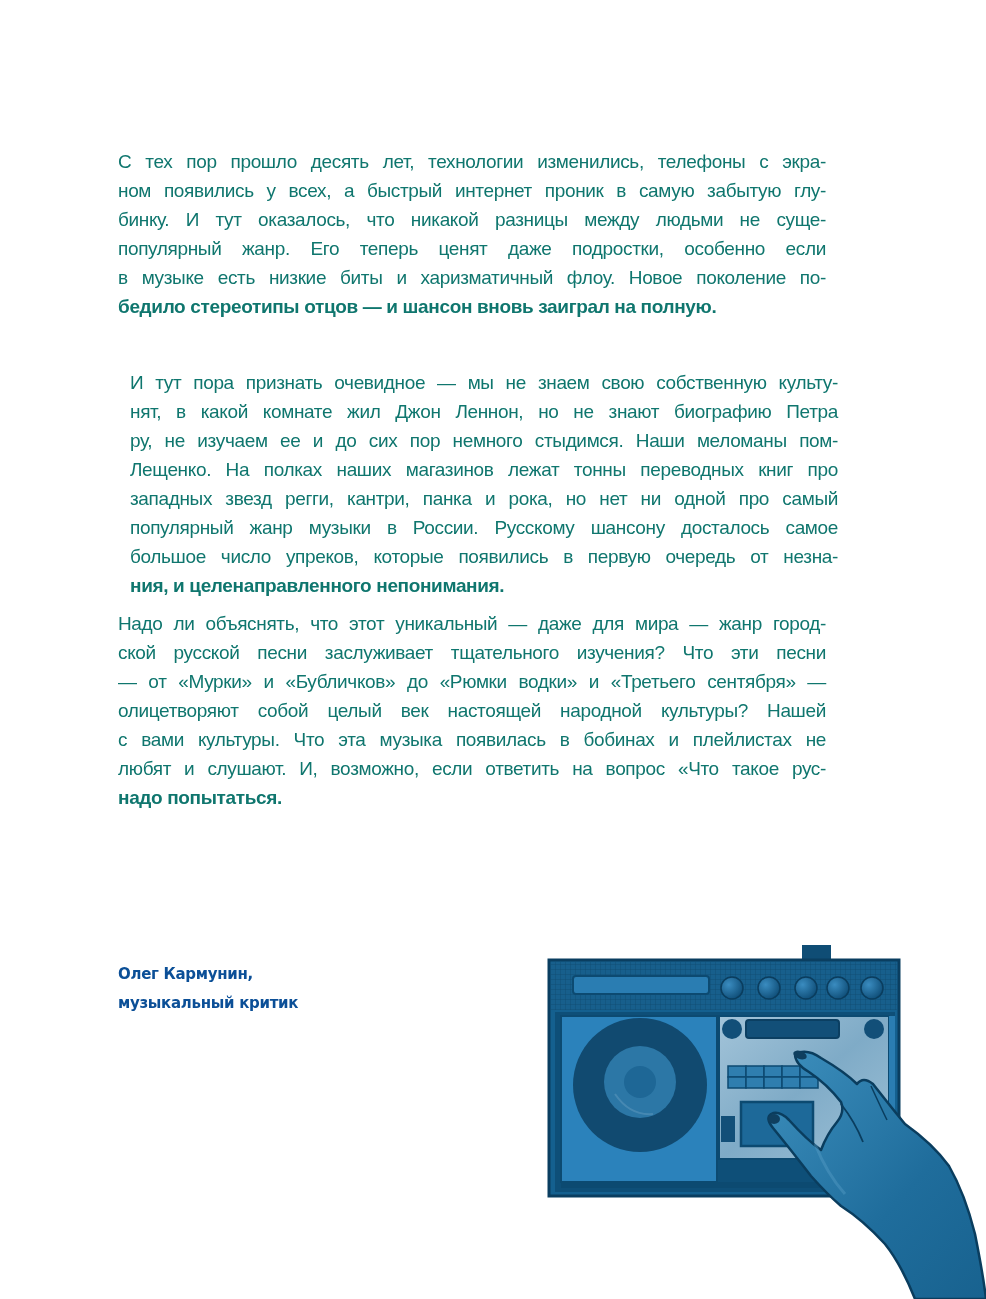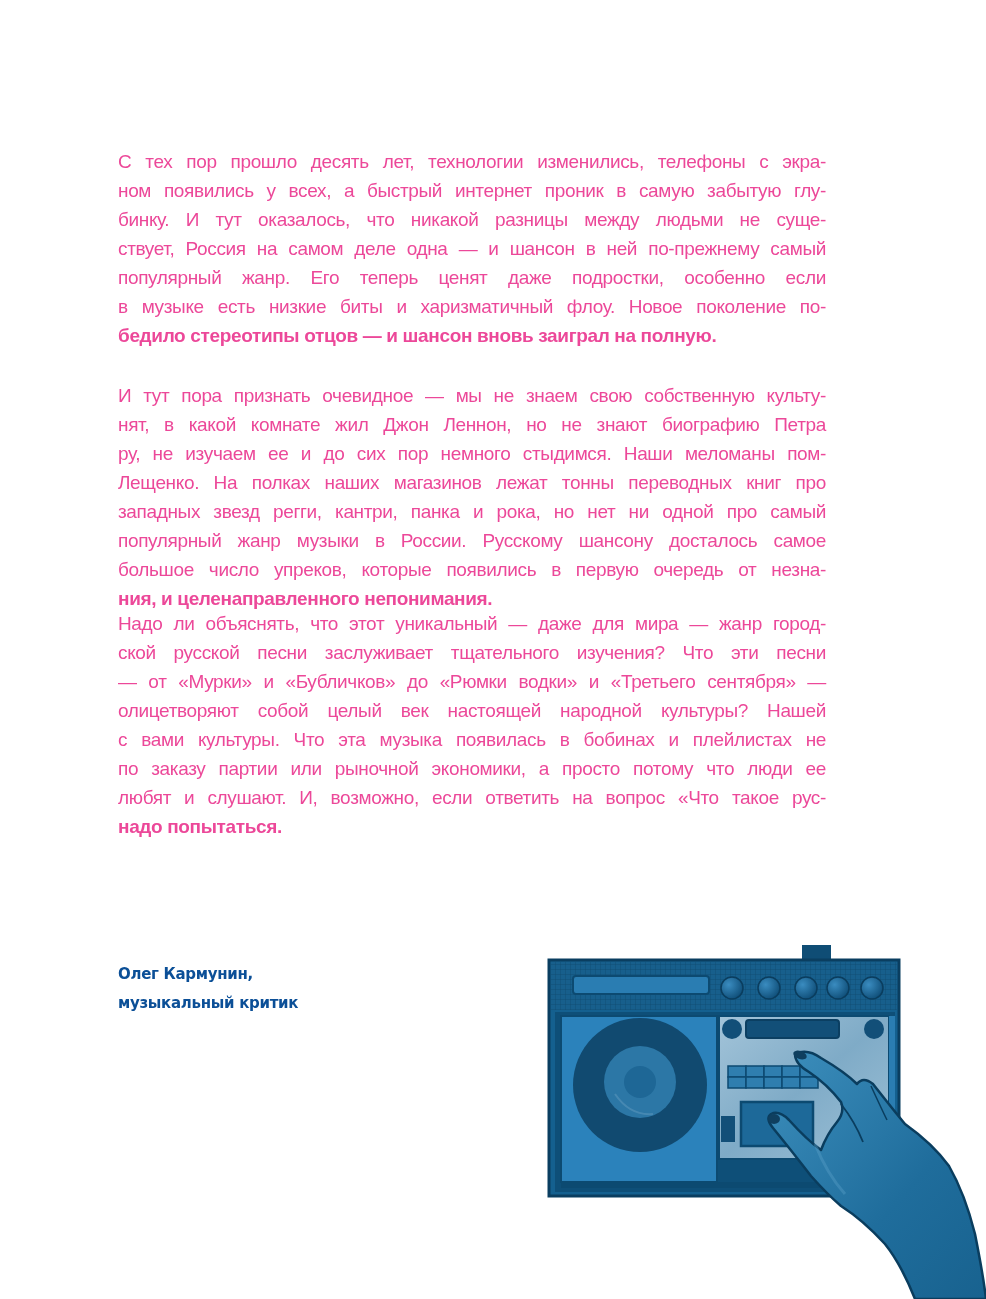--- a/index.html
+++ b/index.html
@@ -1,46 +1,45 @@
 <!DOCTYPE html>
 <html><head>
 <meta charset="utf-8">
 <style>
   html, body { margin: 0; padding: 0; background: #ffffff; }
   body { width: 986px; height: 1299px; position: relative; overflow: hidden; }
   .page { position: absolute; left: 0; top: 0; width: 986px; height: 1299px; background: #fff; }
   .text-block {
     position: absolute; left: 118px; width: 708px;
     font-family: "Liberation Sans", sans-serif;
-    font-size: 19px; line-height: 29px; color: #ec4899;
+    font-size: 19px; line-height: 29px; color: #0f766e;
     letter-spacing: -0.35px;
   }
   .text-block .line { display: block; white-space: nowrap; text-align: justify; text-align-last: justify; height: 29px; }
   .text-block .line.last { text-align-last: left; font-weight: bold; }
   #para-1 { top: 147px; }
-  #para-2 { top: 381px; }
+  #para-2 { top: 368px; margin-left: 12px; }
   #para-3 { top: 609px; }
   .signature {
     position: absolute; left: 118px; top: 960px;
     font-family: "DejaVu Sans", sans-serif; font-weight: bold;
     font-size: 15px; line-height: 29px; color: #0b4f97; letter-spacing: -0.3px;
   }
   .signature span { display: block; }
   .illustration { position: absolute; left: 545px; top: 944px; width: 441px; height: 355px; }
 </style>
 </head>
 <body>
 
 <div class="page">
 
   <div class="text-block" id="para-1">
     <span class="line">С тех пор прошло десять лет, технологии изменились, телефоны с экра-</span>
     <span class="line">ном появились у всех, а быстрый интернет проник в самую забытую глу-</span>
     <span class="line">бинку. И тут оказалось, что никакой разницы между людьми не суще-</span>
-    <span class="line">ствует, Россия на самом деле одна — и шансон в ней по-прежнему самый</span>
     <span class="line">популярный жанр. Его теперь ценят даже подростки, особенно если</span>
     <span class="line">в музыке есть низкие биты и харизматичный флоу. Новое поколение по-</span>
     <span class="line last">бедило стереотипы отцов — и шансон вновь заиграл на полную.</span>
   </div>
 
   <div class="text-block" id="para-2">
     <span class="line">И тут пора признать очевидное — мы не знаем свою собственную культу-</span>
     <span class="line">нят, в какой комнате жил Джон Леннон, но не знают биографию Петра</span>
     <span class="line">ру, не изучаем ее и до сих пор немного стыдимся. Наши меломаны пом-</span>
     <span class="line">Лещенко. На полках наших магазинов лежат тонны переводных книг про</span>
@@ -49,21 +48,20 @@
     <span class="line">большое число упреков, которые появились в первую очередь от незна-</span>
     <span class="line last">ния, и целенаправленного непонимания.</span>
   </div>
 
   <div class="text-block" id="para-3">
     <span class="line">Надо ли объяснять, что этот уникальный — даже для мира — жанр город-</span>
     <span class="line">ской русской песни заслуживает тщательного изучения? Что эти песни</span>
     <span class="line">— от «Мурки» и «Бубличков» до «Рюмки водки» и «Третьего сентября» —</span>
     <span class="line">олицетворяют собой целый век настоящей народной культуры? Нашей</span>
     <span class="line">с вами культуры. Что эта музыка появилась в бобинах и плейлистах не</span>
-    <span class="line">по заказу партии или рыночной экономики, а просто потому что люди ее</span>
     <span class="line">любят и слушают. И, возможно, если ответить на вопрос «Что такое рус-</span>
     <span class="line last">надо попытаться.</span>
   </div>
 
   <div class="signature">
     <span>Олег Кармунин,</span>
     <span>музыкальный критик</span>
   </div>
 
   <svg class="illustration" viewBox="0 0 441 355" xmlns="http://www.w3.org/2000/svg">

